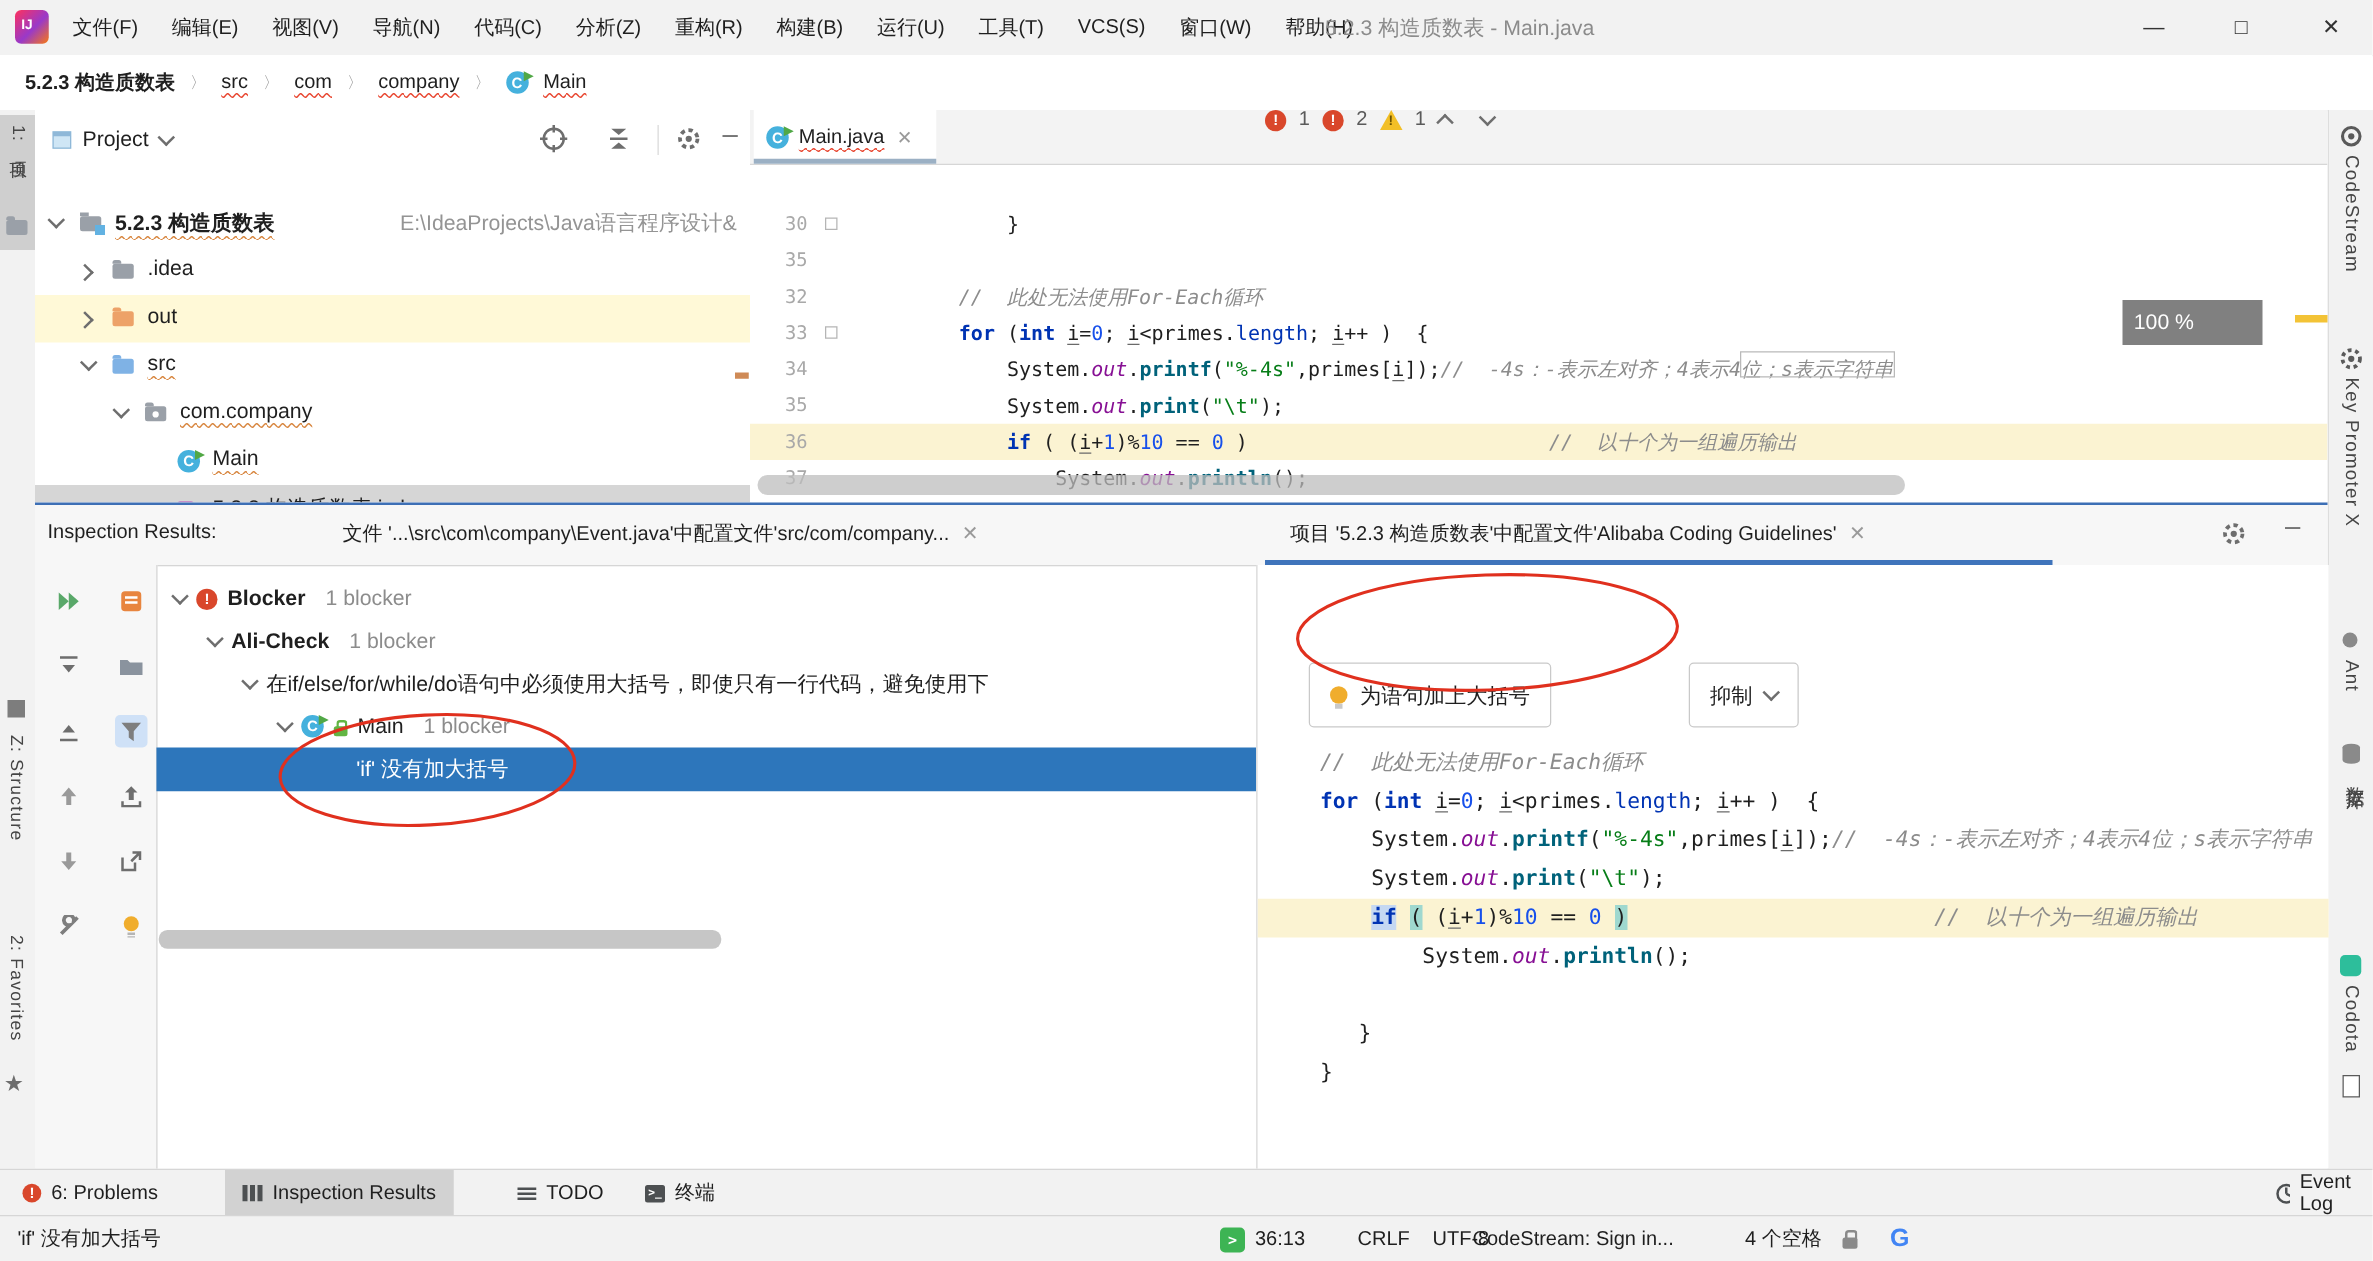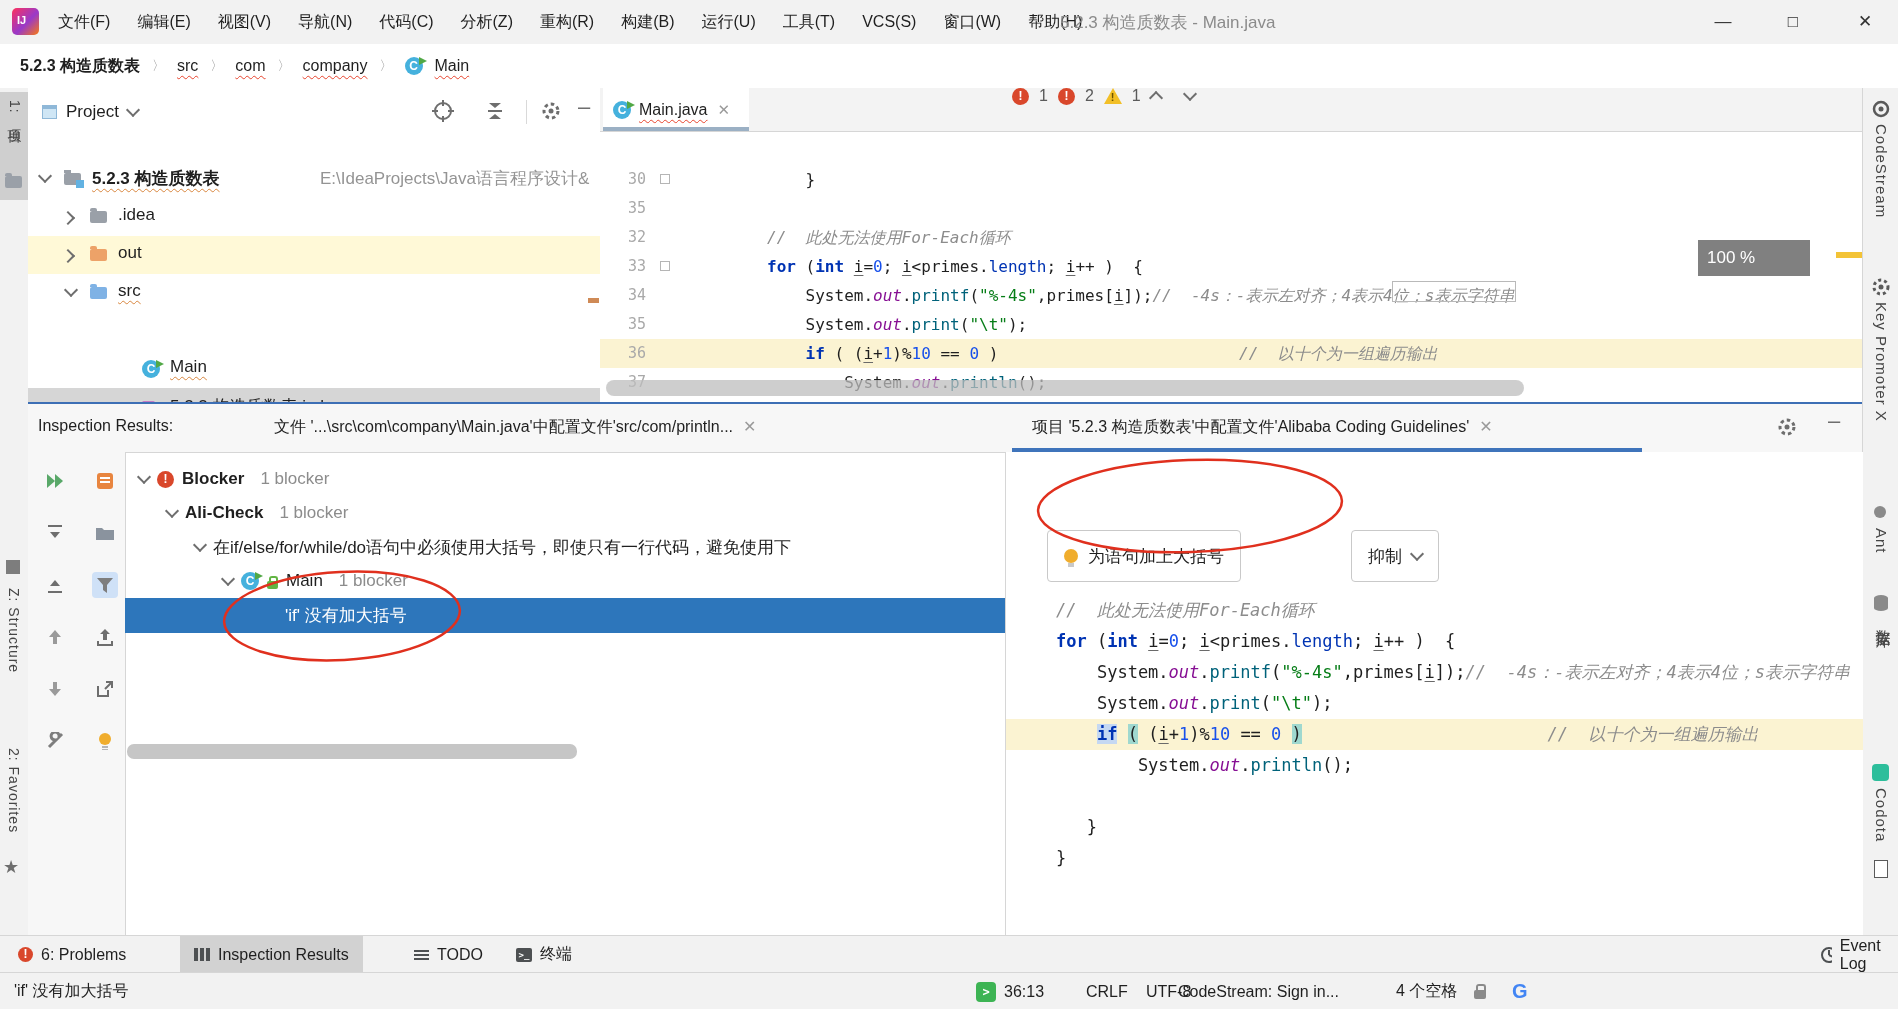--- a/index.html
+++ b/index.html
@@ -62,21 +62,21 @@
   #tab-main::after{content:"";position:absolute;left:0;bottom:0;width:100%;height:4px;background:#9bb0c4;}
   .tab-close{color:#9a9a9a;font-size:15px;margin-left:2px;}
   #editor-code{position:absolute;left:0;top:43px;width:100%;height:271px;font-family:"DejaVu Sans Mono",monospace;font-size:16px;}
   .eline{position:absolute;left:0;width:100%;height:29px;line-height:29px;white-space:pre;}
   .eline.hl{background:#fbf3d2;}
   .lnum{position:absolute;left:0;top:0;width:46px;text-align:right;color:#a9a9a9;font-size:15px;}
   .lcode{position:absolute;left:90px;top:0;white-space:pre;}
   .fold-sq{position:absolute;left:60px;top:9px;width:10px;height:10px;background:#fff;border:1px solid #b5b5b5;box-sizing:border-box;}
   .tk-k{color:#0033b3;font-weight:bold;} .tk-n{color:#1750eb;} .tk-s{color:#067d17;}
   .tk-c{color:#8c8c8c;font-style:italic;} .tk-f{color:#871094;font-style:italic;}
-  .tk-m{color:#00627a;} .tk-len{color:#0033b3;}
+  .tk-m{color:#00627a;font-weight:bold;} .tk-len{color:#0033b3;}
   .tk-v{text-decoration:underline;text-decoration-color:#6a6a6a;text-decoration-thickness:1px;text-underline-offset:3px;}
   .tk-err{text-decoration-style:wavy;text-decoration-color:#d07a43;text-decoration-thickness:1px;text-underline-offset:3px;}
   .bg-sel{background:#c5d8f2;} .bg-par{background:#9fd8cf;}
   #err-widget{position:absolute;left:1012px;top:87px;display:flex;align-items:center;gap:10px;font-size:16px;color:#5a5a5a;}
   .ic-errc{width:17px;height:17px;border-radius:50%;background:#d9472b;color:#fff;font:bold 12px/17px "Liberation Sans",sans-serif;text-align:center;}
   .ic-warn{position:relative;width:0;height:0;border-left:9px solid transparent;border-right:9px solid transparent;border-bottom:16px solid #f2bf27;}
   .ic-warn::after{content:"!";position:absolute;left:-2px;top:3px;color:#6b5200;font:bold 11px "Liberation Sans",sans-serif;}
   #zoom-tip{position:absolute;left:1698px;top:240px;width:112px;height:36px;background:#808080;color:#fff;font-size:17px;line-height:36px;padding-left:9px;box-sizing:border-box;}
   #lens-box{position:absolute;left:1392px;top:281px;width:122px;height:19px;border:1px solid #b9b9b9;background:transparent;}
   #stripe-mark-yellow{position:absolute;left:1836px;top:252px;width:26px;height:6px;background:#f3c336;}
@@ -317,20 +317,25 @@
       <div class="ptree-row row-hl" style="top: 100px;">
         <span class="chev-right" style="position: absolute; left: 38px; top: 15px;"></span>
         <span class="ic-folder org" style="position: absolute; left: 62px; top: 13px;"></span>
         <span style="position: absolute; left: 90px; top: 7px; white-space: nowrap;">out</span>
       </div>
       <div class="ptree-row" style="top: 138px;">
         <span class="chev-down" style="position: absolute; left: 38px; top: 15px;"></span>
         <span class="ic-folder blu" style="position: absolute; left: 62px; top: 13px;"></span>
         <span class="wavy-orange" style="position: absolute; left: 90px; top: 7px; white-space: nowrap;">src</span>
       </div>
+      <div class="ptree-row" style="top: 176px;">
+        <span class="chev-down" style="position: absolute; left: 64px; top: 15px;"></span>
+        <span class="ic-folder pkg" style="position: absolute; left: 88px; top: 13px;"></span>
+        <span class="wavy-orange" style="position: absolute; left: 116px; top: 7px; white-space: nowrap;">com.company</span>
+      </div>
       <div class="ptree-row" style="top: 214px;">
         <span class="ic-class" style="position: absolute; left: 114px; top: 10px;">C</span>
         <span class="wavy-orange" style="position: absolute; left: 142px; top: 7px; white-space: nowrap;">Main</span>
       </div>
       <div class="ptree-row row-inactive" style="top: 252px;">
         <span class="ic-iml" style="position: absolute; left: 114px; top: 13px;"></span>
         <span style="position: absolute; left: 142px; top: 7px; white-space: nowrap;">5.2.3 构造质数表.iml</span>
       </div>
     </div>
 </div>
@@ -366,21 +371,21 @@
   <span class="chev-down" style="margin-left:14px"></span>
 </div>
 <div id="zoom-tip">100 %</div>
 <div id="lens-box"></div>
 <div id="stripe-mark-yellow"></div>
 <div id="editor-hscroll"></div>
 
 <div id="inspection">
   <div id="insp-header">
     <span id="insp-title">Inspection Results:</span>
-    <span class="insp-tab" style="left:246px"><span>文件 '...\src\com\company\Main.java'中配置文件'src/com/println...</span><span class="insp-x">✕</span></span>
+    <span class="insp-tab" style="left:246px"><span>文件 '...\src\com\company\Event.java'中配置文件'src/com/company...</span><span class="insp-x">✕</span></span>
     <span class="insp-tab" style="left:1004px"><span>项目 '5.2.3 构造质数表'中配置文件'Alibaba Coding Guidelines'</span><span class="insp-x">✕</span></span>
     <svg style="position:absolute;left:1748px;top:12px" width="22" height="22">
         <circle cx="11" cy="11" r="7" stroke="#6e6e6e" stroke-width="3" stroke-dasharray="3.5,3" fill="none"></circle>
         <circle cx="11" cy="11" r="2.5" fill="#6e6e6e"></circle>
       </svg>
     <div style="position:absolute;left:1800px;top:4px;font-size:22px;color:#6e6e6e">–</div>
   </div>
   <div id="tab2-underline"></div>
   <div id="insp-toolbar">
       <div class="tico" style="left: 14px; top: 16px;">

